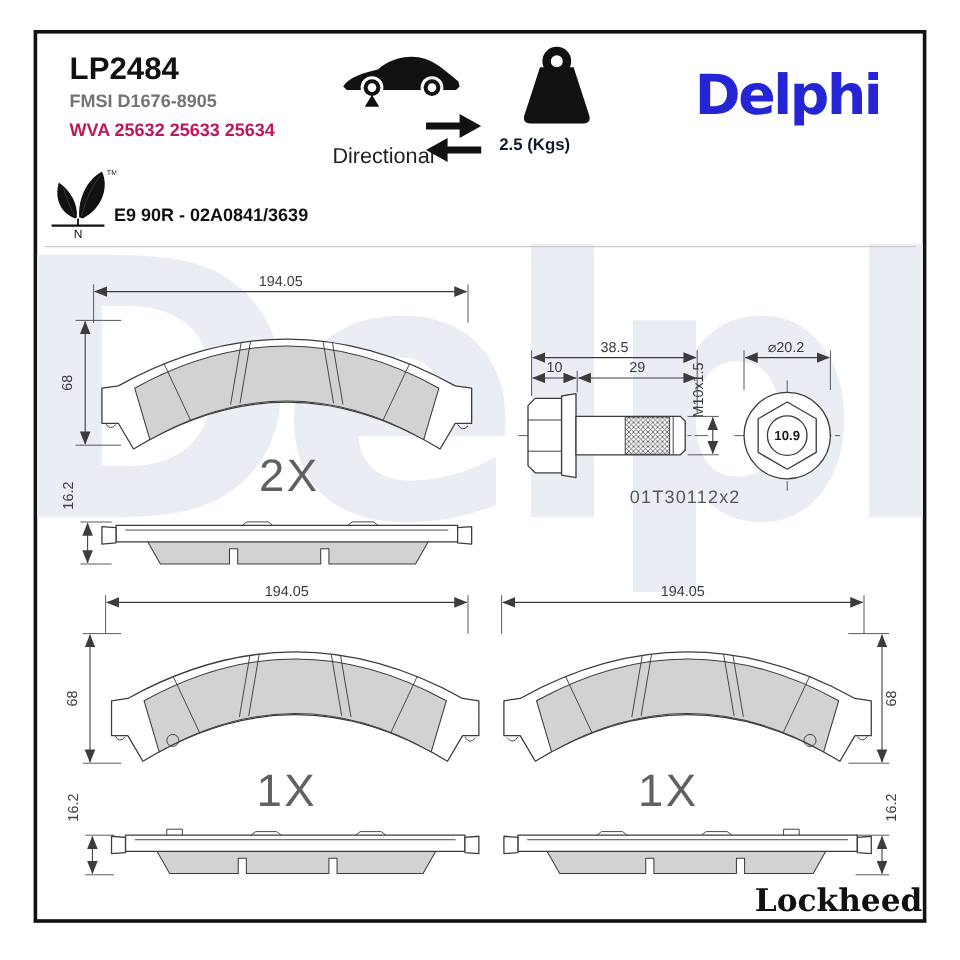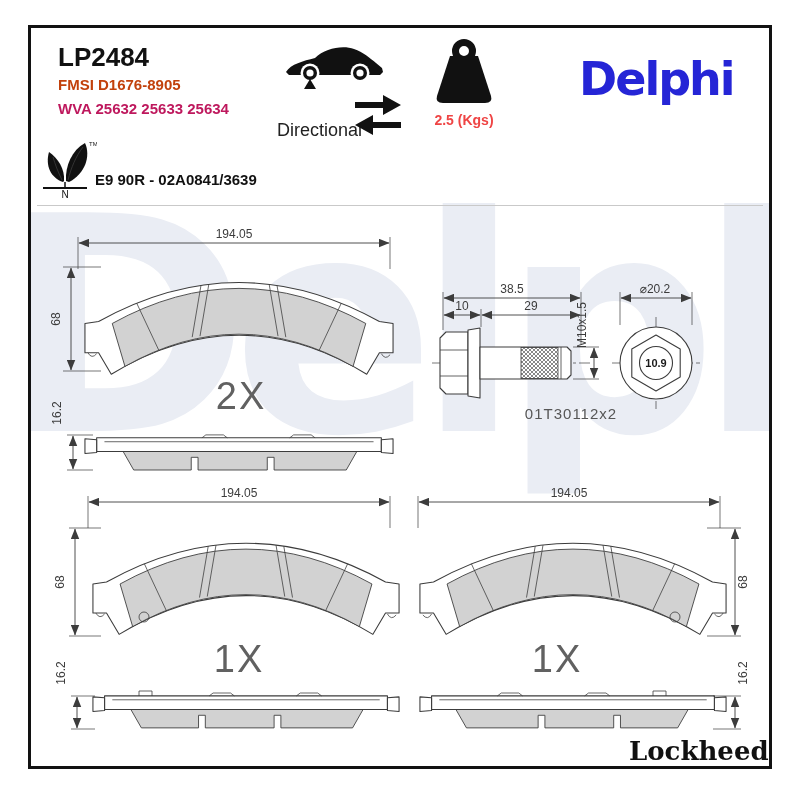--- a/index.html
+++ b/index.html
@@ -5,25 +5,25 @@
   html,body { margin:0; padding:0; background:#fff; }
   body { width:800px; height:800px; position:relative; font-family:"Liberation Sans",sans-serif; }
   .frame { position:absolute; left:28px; top:25px; width:744px; height:744px;
            border:3px solid #121212; background:#fff; overflow:hidden; box-sizing:border-box; }
   .abs { position:absolute; }
   .layer { position:relative; z-index:1; }
   .watermark { position:absolute; left:-30px; top:150px; z-index:0; line-height:1;
                font-family:"DejaVu Sans",sans-serif; font-weight:bold;
                font-size:300px; letter-spacing:-18px; color:#eaedf4; user-select:none; }
   .pn   { position:absolute; left:27px; top:14px;  font-size:26px; font-weight:bold; color:#111; }
-  .sub1 { position:absolute; left:27px; top:48px;  font-size:15px; font-weight:bold; color:#c2410c; }
+  .sub1 { position:absolute; left:27px; top:48px;  font-size:15px; font-weight:bold; color:#737373; }
   .sub2 { position:absolute; left:27px; top:72px;  font-size:15px; font-weight:bold; color:#be185d; }
   .dirlab { position:absolute; left:246px; top:92px; font-size:18px; color:#222; }
-  .wtlab  { position:absolute; left:385px; top:84px; width:96px; text-align:center;
-            font-size:14px; font-weight:bold; color:#ef4444; }
+  .wtlab  { position:absolute; left:385px; top:84px; width:96px; text-align:left;
+            font-size:14px; font-weight:bold; color:#0f172a; }
   .brand  { position:absolute; left:548px; top:24px; font-family:"DejaVu Sans",sans-serif;
             font-size:46px; font-weight:bold; letter-spacing:-2px; }
   .approval { position:absolute; left:64px; top:143px; font-size:15px; font-weight:bold; color:#111;text-align:center; }
   .divider { position:absolute; left:6px; top:177px; width:726px; height:1px; background:#c9c9c9; }
   .lockheed { position:absolute; left:598px; top:708px; font-family:"DejaVu Serif",serif;
               font-size:26px; font-weight:bold; color:#111; letter-spacing:0px; }
   .lockheed sup { font-size:11px; }
   
   .part { fill:#fff; stroke:#3c3c3c; stroke-width:1.1; stroke-linejoin:round; }
   .pad  { fill:#d2d2d2; stroke:#3c3c3c; stroke-width:0.9; stroke-linejoin:round; }

